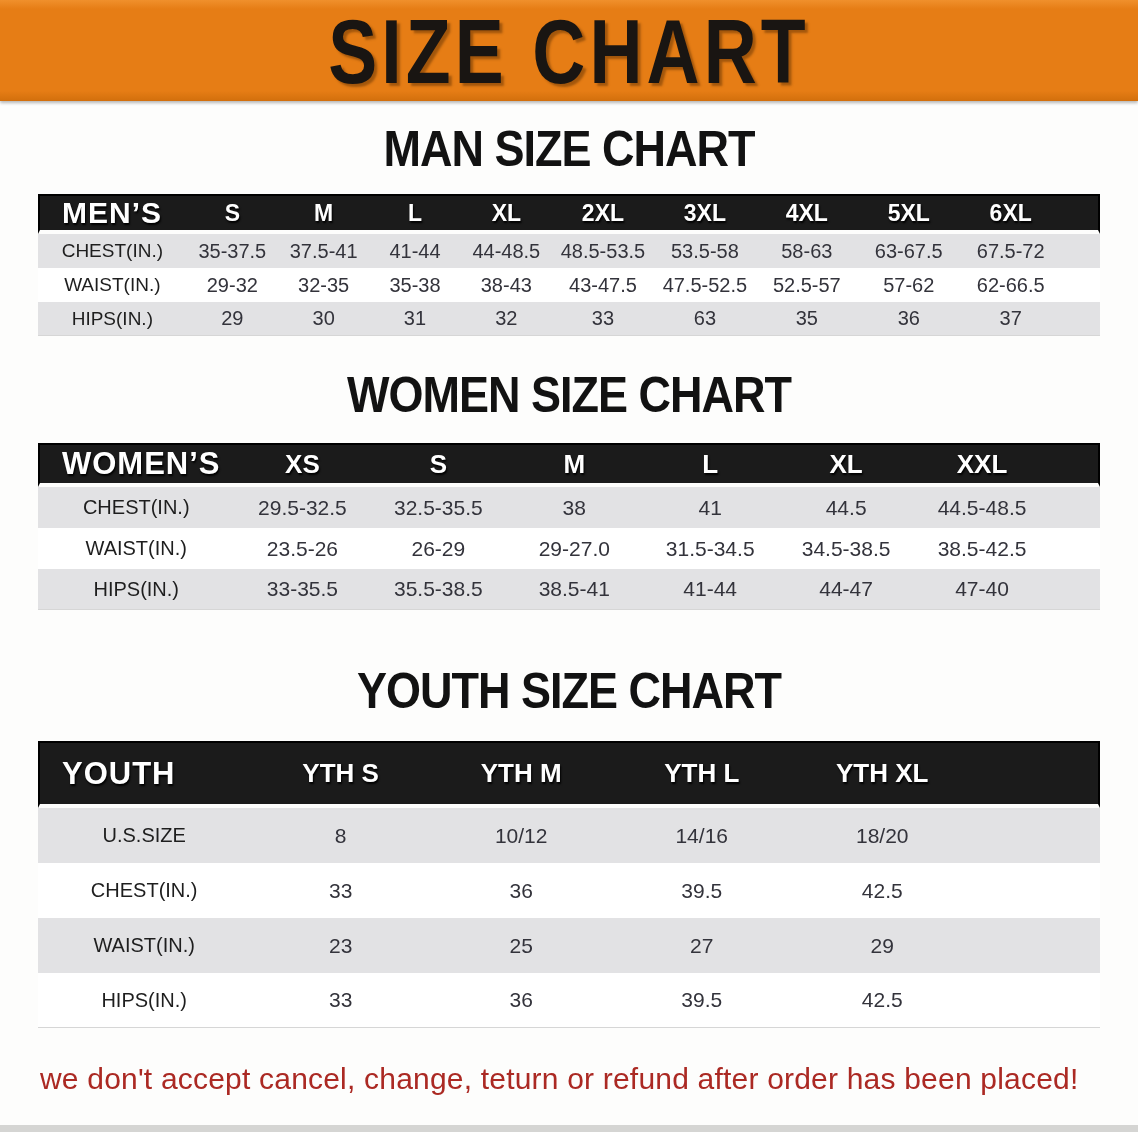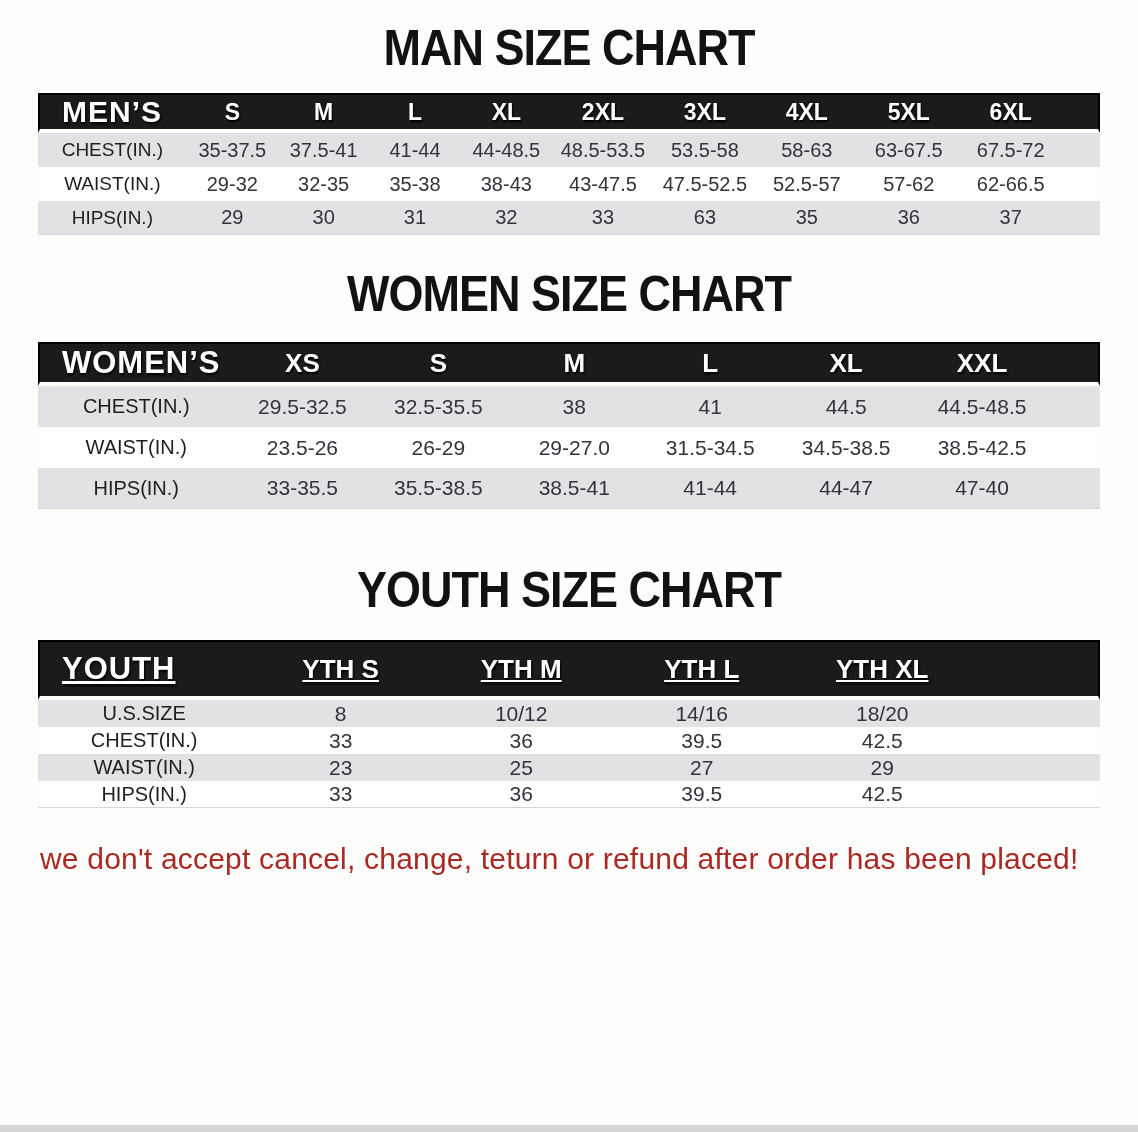--- a/index.html
+++ b/index.html
@@ -86,23 +86,23 @@
   .men-table thead th   { height: 32px; font-size: 23px; }
   .men-table th.corner  { font-size: 30px; }
   .men-table tbody td   { height: 34px; font-size: 20px; }
   .men-table td.row-label { font-size: 19px; }
 
   .women-table thead th  { height: 44px; font-size: 26px; }
   .women-table th.corner { font-size: 31px; }
   .women-table tbody td  { height: 41px; font-size: 21px; }
   .women-table td.row-label { font-size: 20px; }
 
-  .youth-table thead th  { height: 60px; font-size: 26px; text-decoration: underline; }
+  .youth-table thead th  { height: 67px; font-size: 26px; }
   .youth-table th.corner { font-size: 31px; }
-  .youth-table tbody td  { height: 27px; font-size: 21px; }
+  .youth-table tbody td  { height: 55px; font-size: 21px; }
   .youth-table td.row-label { font-size: 20px; }
 
   
   .note {
     margin: 28px 36px 0 40px;
     font-size: 30px;
     line-height: 46px;
     color: var(--note-red, #ab2923);
     letter-spacing: 0.2px;
   }
@@ -112,20 +112,23 @@
     left: 0; right: 0; bottom: 0;
     height: 7px;
     background: #d5d5d3;
   }
 </style>
 </head>
 <body>
 
 <div class="page">
 
+  <header class="banner">
+    <span class="banner-title">SIZE CHART</span>
+  </header>
 
   <section>
     <h2 class="section-heading heading-men">MAN SIZE CHART</h2>
     <table class="size-table men-table">
       <colgroup>
         <col style="width:14%">
           <col style="width:8.6%">
           <col style="width:8.6%">
           <col style="width:8.6%">
           <col style="width:8.6%">

